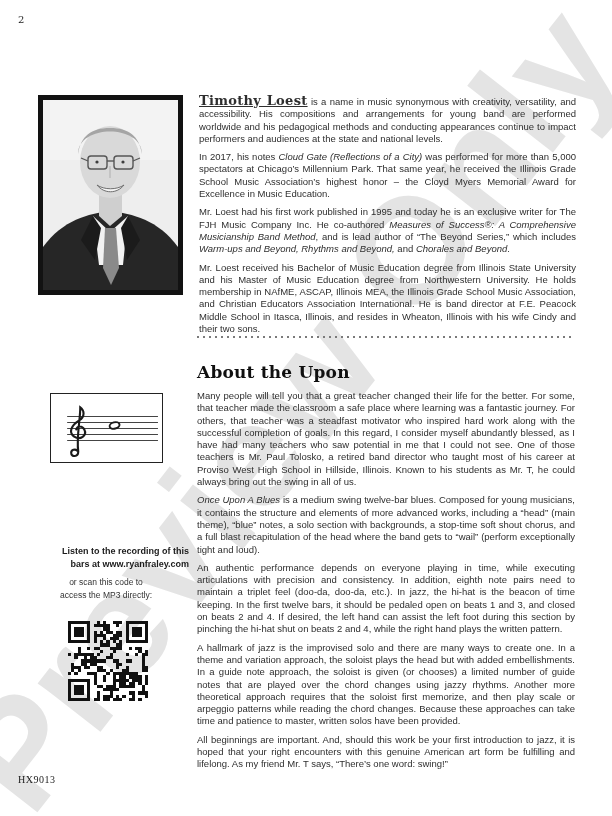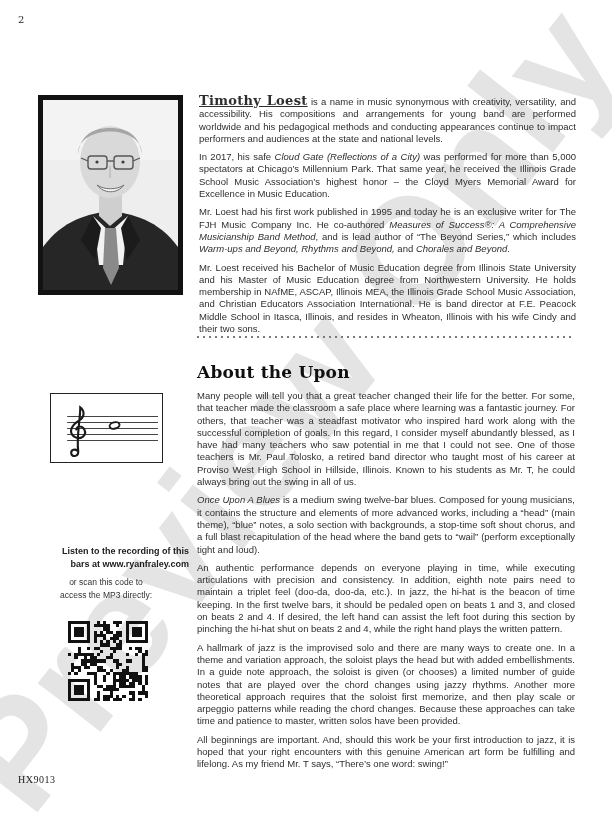--- a/index.html
+++ b/index.html
@@ -113,21 +113,21 @@
         <circle cx="80" cy="62" r="1.6" fill="#3d3d3d"></circle>
 
         <path d="M67 66 L67 78" stroke="#bdbdbd" stroke-width="1.5" fill="none"></path>
 
         <path d="M54 85 C61 94 74 94 81 85 C74 90 61 90 54 85 Z" fill="#f5f5f5" stroke="#6e6e6e" stroke-width="1"></path>
       </svg>
     </div>
 
     <div class="bio">
       <p><span class="bd sf">Timothy Loest</span><span> is a name in music synonymous with creativity, versatility, and accessibility. His compositions and arrangements for young band are performed worldwide and his pedagogical methods and conducting appearances continue to impact performers and audiences at the state and national levels.</span></p>
-      <p><span>In 2017, his safe </span><span class="it">Cloud Gate (Reflections of a City)</span><span> was performed for more than 5,000 spectators at Chicago’s Millennium Park. That same year, he received the Illinois Grade School Music Association’s highest honor – the Cloyd Myers Memorial Award for Excellence in Music Education.</span></p>
+      <p><span>In 2017, his notes </span><span class="it">Cloud Gate (Reflections of a City)</span><span> was performed for more than 5,000 spectators at Chicago’s Millennium Park. That same year, he received the Illinois Grade School Music Association’s highest honor – the Cloyd Myers Memorial Award for Excellence in Music Education.</span></p>
       <p><span>Mr. Loest had his first work published in 1995 and today he is an exclusive writer for The FJH Music Company Inc. He co-authored </span><span class="it">Measures of Success®: A Comprehensive Musicianship Band Method</span><span>, and is lead author of “The Beyond Series,” which includes </span><span class="it">Warm-ups and Beyond, Rhythms and Beyond,</span><span> and </span><span class="it">Chorales and Beyond</span><span>.</span></p>
       <p><span>Mr. Loest received his Bachelor of Music Education degree from Illinois State University and his Master of Music Education degree from Northwestern University. He holds membership in NAfME, ASCAP, Illinois MEA, the Illinois Grade School Music Association, and Christian Educators Association International. He is band director at F.E. Peacock Middle School in Itasca, Illinois, and resides in Wheaton, Illinois with his wife Cindy and their two sons.</span></p>
     </div>
 
     <div class="dotted-divider"></div>
 
 
     <div class="range-box">
       <svg viewBox="0 0 110 67">
         <g stroke="#444" stroke-width="1">

